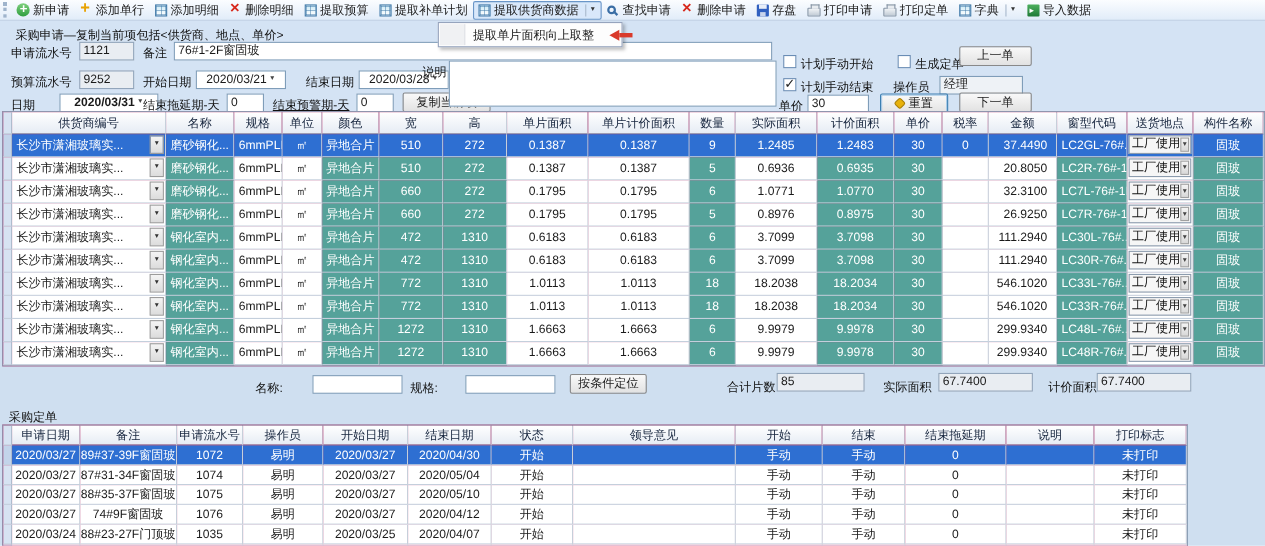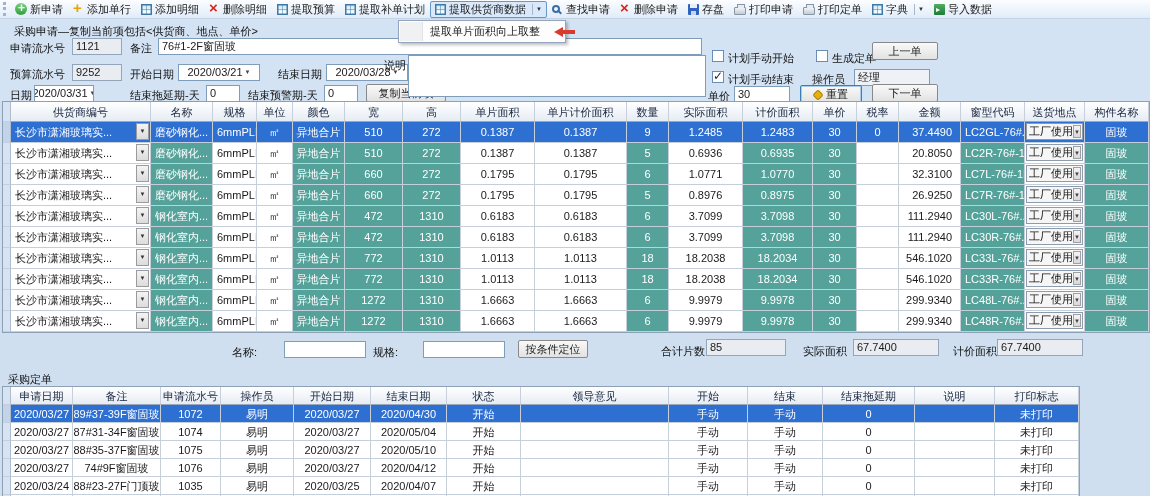--- a/index.html
+++ b/index.html
@@ -170,27 +170,27 @@
       <span>2020/03/21</span>
       <span class="ca">▼</span>
     </div>
   <div class="lbl" style="left:278px;top:67px;">结束日期</div>
   <div class="tb combo" style="left:326px;top:64px;width:82px;">
       <span>2020/03/28</span>
       <span class="ca">▼</span>
     </div>
 
   <div class="lbl" style="left:10px;top:88px;">日期</div>
-  <div class="tb combo" style="left:34px;top:85px;width:60px;">
+  <div class="tb combo" style="left:54px;top:85px;width:90px;font-weight:bold;">
       <span>2020/03/31</span>
       <span class="ca">▼</span>
     </div>
   <div class="lbl" style="left:130px;top:88px;">结束拖延期-天</div>
   <div class="tb" style="left:206px;top:85px;width:34px;">0</div>
-  <div class="lbl" style="left:248px;top:88px;">结束预警期-天</div>
+  <div class="lbl" style="left:248px;top:88px;text-decoration:underline;">结束预警期-天</div>
   <div class="tb" style="left:324px;top:85px;width:34px;">0</div>
   <div class="btn" style="left:366px;top:84px;width:80px;height:18px;">复制当前项</div>
 
   <div class="cb" style="left:712px;top:50px;"></div>
   <div class="lbl" style="left:728px;top:51px;">计划手动开始</div>
   <div class="cb" style="left:816px;top:50px;"></div>
   <div class="lbl" style="left:832px;top:51px;">生成定单</div>
   <div class="btn" style="left:872px;top:42px;width:66px;height:18px;">上一单</div>
 
   <div class="cb on" style="left:712px;top:71px;"></div>

